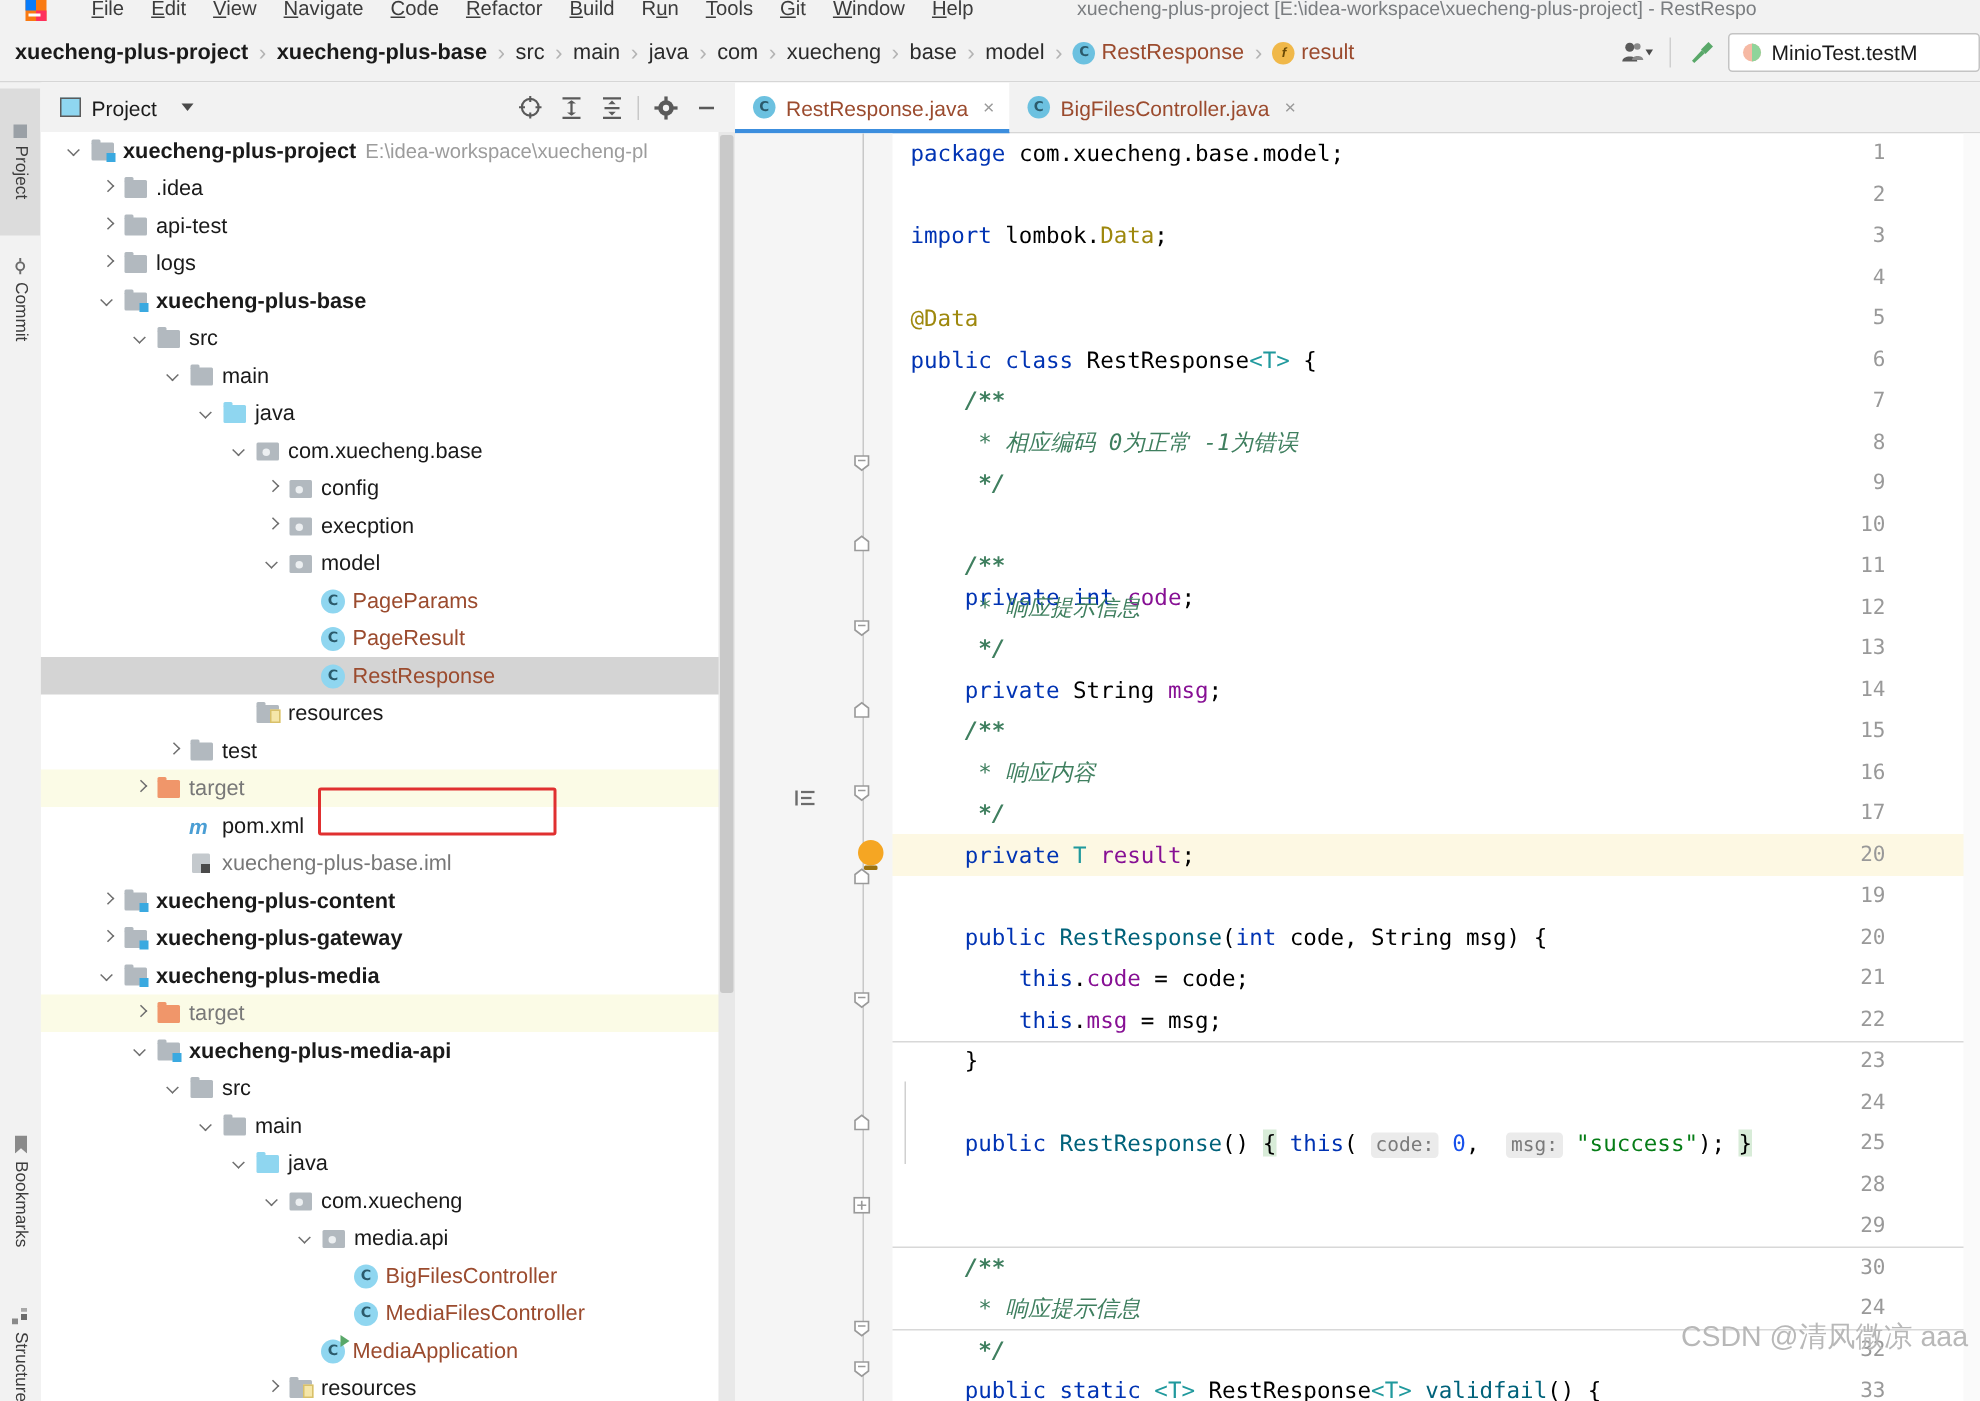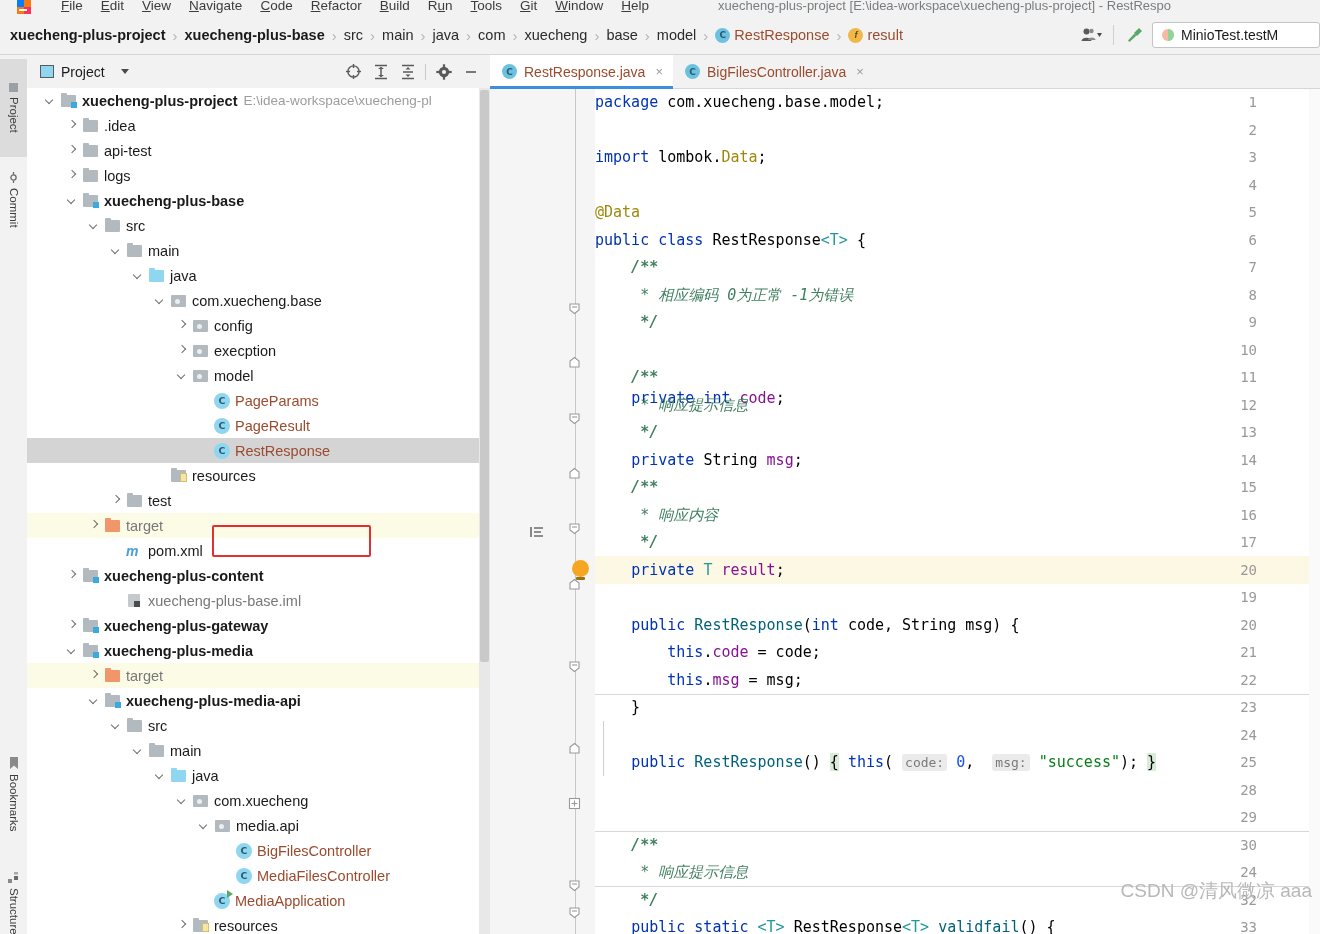--- a/index.html
+++ b/index.html
@@ -217,21 +217,21 @@
   .bulb::after{
     content:"";position:absolute;left:4px;bottom:-3px;width:9px;height:3px;background:#9b7210;border-radius:1px;
   }
   .chg-ic{position:absolute;left:52px;width:14px;height:12px;}
 
   .code{
     position:absolute;left:105px;top:0;width:725px;height:845px;
     font-family:"DejaVu Sans Mono","Liberation Mono",monospace;
     font-size:15px;line-height:27.5px;white-space:pre;
   }
-  .cl{position:absolute;left:0;height:27.5px;line-height:27.5px;}
+  .cl{position:absolute;left:12px;height:27.5px;line-height:27.5px;}
   .hl-line{position:absolute;left:0;width:830px;height:27.5px;background:#fdf8e3;}
   .sep-line{position:absolute;left:105px;width:725px;height:1px;background:#d8d8d8;}
   .kw{color:#0033b3;font-weight:normal;}
   .ann{color:#9e880d;}
   .cmt{color:#3f7f5f;font-style:italic;}
   .cmt-b{color:#3f7f5f;font-style:italic;font-weight:bold;}
   .str{color:#067d17;}
   .num{color:#1750eb;}
   .fld{color:#871094;}
   .typ{color:#000000;}
@@ -549,33 +549,33 @@
           <span class="ficon">
             <span class="fold orange"></span>
           </span>
           <span class="lbl grey">target</span>
         </div>
         <div class="row" style="padding-left: 84px;">
           <span class="arrow none"></span>
           <span class="mvn-ic">m</span>
           <span class="lbl">pom.xml</span>
         </div>
-        <div class="row" style="padding-left: 40px;">
-          <span class="arrow r"></span>
-          <span class="ficon">
-            <span class="fold">
-              <span class="badge-mod"></span>
-            </span>
-          </span>
-          <span class="lbl b">xuecheng-plus-content</span>
-        </div>
         <div class="row" style="padding-left: 84px;">
           <span class="arrow none"></span>
           <span class="iml-ic"></span>
           <span class="lbl grey">xuecheng-plus-base.iml</span>
+        </div>
+        <div class="row" style="padding-left: 40px;">
+          <span class="arrow r"></span>
+          <span class="ficon">
+            <span class="fold">
+              <span class="badge-mod"></span>
+            </span>
+          </span>
+          <span class="lbl b">xuecheng-plus-content</span>
         </div>
         <div class="row" style="padding-left: 40px;">
           <span class="arrow r"></span>
           <span class="ficon">
             <span class="fold">
               <span class="badge-mod"></span>
             </span>
           </span>
           <span class="lbl b">xuecheng-plus-gateway</span>
         </div>

